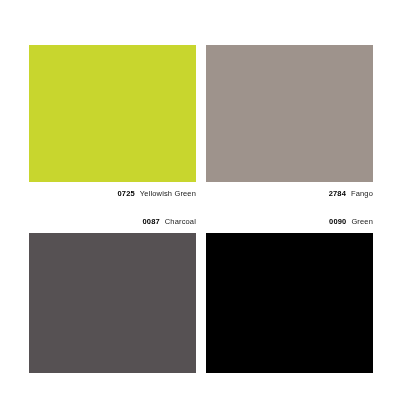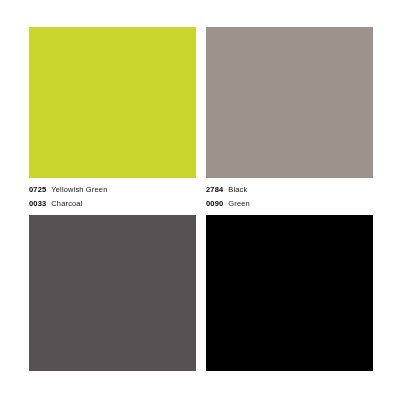--- a/index.html
+++ b/index.html
@@ -27,21 +27,22 @@
     height: 346px;
     display: grid;
     grid-template-columns: 167px 167px;
     grid-template-rows: 172px 174px;
     column-gap: 10px;
     row-gap: 0px;
   }
   .swatch-cell {
     display: flex;
     flex-direction: column;
-    align-items: flex-start;
+    align-items: flex-end;
+    margin-top: 18px;
   }
   .swatch-chip {
     width: 100%;
     height: 151px;
     display: block;
   }
   .swatch-cell.row-bottom .swatch-chip {
     height: 156px;
   }
   .swatch-label {
@@ -79,28 +80,28 @@
     <div class="swatch-cell row-top">
       <div class="swatch-chip" style="background:#c8d62e;"></div>
       <div class="swatch-label">
         <span class="swatch-code">0725</span><span class="swatch-name">Yellowish Green</span>
       </div>
     </div>
 
     <div class="swatch-cell row-top">
       <div class="swatch-chip" style="background:#9e938c;"></div>
       <div class="swatch-label">
-        <span class="swatch-code">2784</span><span class="swatch-name">Black</span>
+        <span class="swatch-code">2784</span><span class="swatch-name">Fango</span>
       </div>
     </div>
 
     <div class="swatch-cell row-bottom">
       <div class="swatch-chip" style="background:#565153;"></div>
       <div class="swatch-label">
-        <span class="swatch-code">0033</span><span class="swatch-name">Charcoal</span>
+        <span class="swatch-code">0087</span><span class="swatch-name">Charcoal</span>
       </div>
     </div>
 
     <div class="swatch-cell row-bottom">
       <div class="swatch-chip" style="background:#000000;"></div>
       <div class="swatch-label">
         <span class="swatch-code">0090</span><span class="swatch-name">Green</span>
       </div>
     </div>
 

